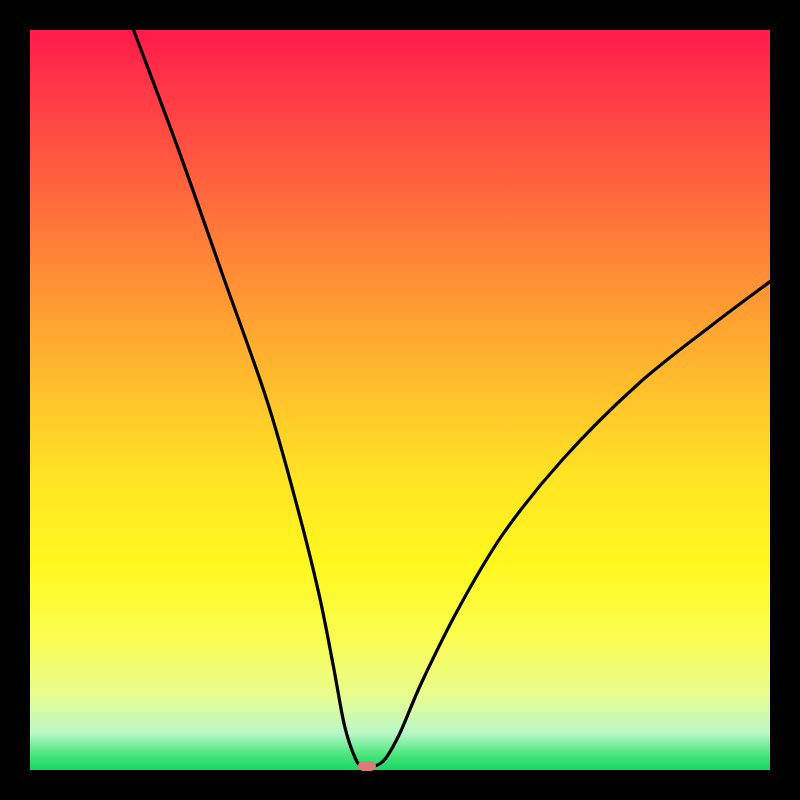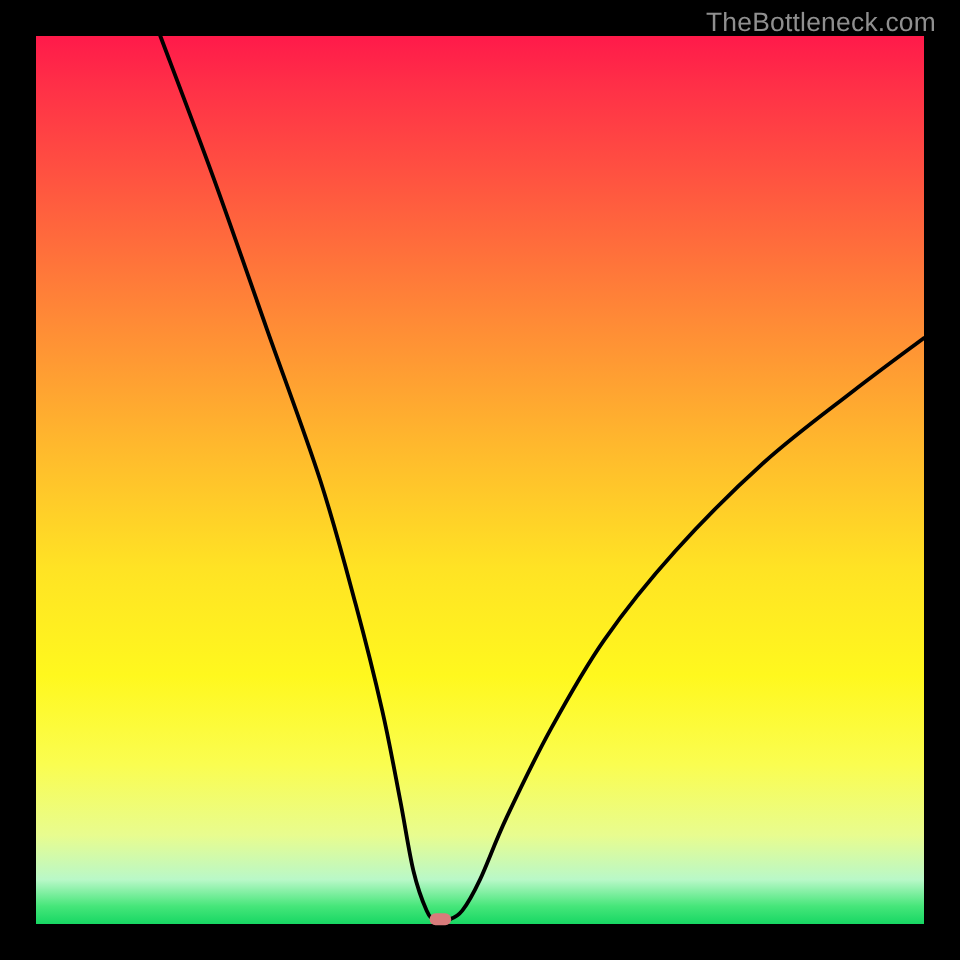--- a/index.html
+++ b/index.html
@@ -61,20 +61,19 @@
     border-radius: 5px;
     background: #d97b7b;
   }
 </style>
 </head>
 <body>
 
 <div class="frame">
   <div class="plot"></div>
 
-  <div class="watermark">TheBottleneck.com</div>
 
   <svg class="curve" viewBox="0 0 740 740" preserveAspectRatio="none">
     <path id="curve-path" fill="none" stroke="#000000" stroke-width="3.2" stroke-linecap="round" stroke-linejoin="round" d="M 103.60000000000001 0 C 111 19.73333333333333, 133.2 77.69999999999999, 148 118.39999999999998 C 162.8 159.09999999999997, 177.6 202.26666666666665, 192.4 244.2 C 207.20000000000002 286.1333333333333, 224.4666666666667 331.76666666666665, 236.8 370 C 249.13333333333333 408.23333333333335, 257.76666666666665 441.53333333333336, 266.4 473.6 C 275.0333333333333 505.6666666666667, 282.43333333333334 535.2666666666667, 288.6 562.4 C 294.7666666666667 589.5333333333333, 299.0833333333333 614.1999999999999, 303.4 636.4 C 307.71666666666664 658.6, 310.8 680.1833333333334, 314.5 695.6 C 318.2 711.0166666666667, 322.5166666666667 722.1166666666667, 325.6 728.9 C 328.68333333333334 735.6833333333333, 329.9166666666667 735.0666666666666, 333 736.3 C 336.0833333333333 737.5333333333333, 340.40000000000003 737.5333333333333, 344.1 736.3 C 347.8 735.0666666666666, 350.8833333333333 734.4499999999999, 355.2 728.9 C 359.51666666666665 723.35, 363.8333333333333 715.95, 370 703 C 376.1666666666667 690.05, 382.33333333333337 672.1666666666667, 392.20000000000005 651.2 C 402.0666666666667 630.2333333333333, 415.6333333333333 601.8666666666667, 429.2 577.2 C 442.76666666666665 552.5333333333334, 456.33333333333337 527.8666666666667, 473.6 503.2 C 490.8666666666667 478.5333333333333, 510.59999999999997 453.8666666666667, 532.8 429.2 C 555 404.5333333333333, 582.1333333333332 377.4, 606.8 355.2 C 631.4666666666667 333, 658.6 313.26666666666665, 680.8000000000001 296 C 703.0000000000001 278.73333333333335, 730.1333333333333 259, 740 251.59999999999997"></path>
   </svg>
 
   <div id="marker" class="marker" style="left: 357.7px; top: 761.3px; background: rgb(217, 123, 123);"></div>
 </div>
 
 </body></html>

